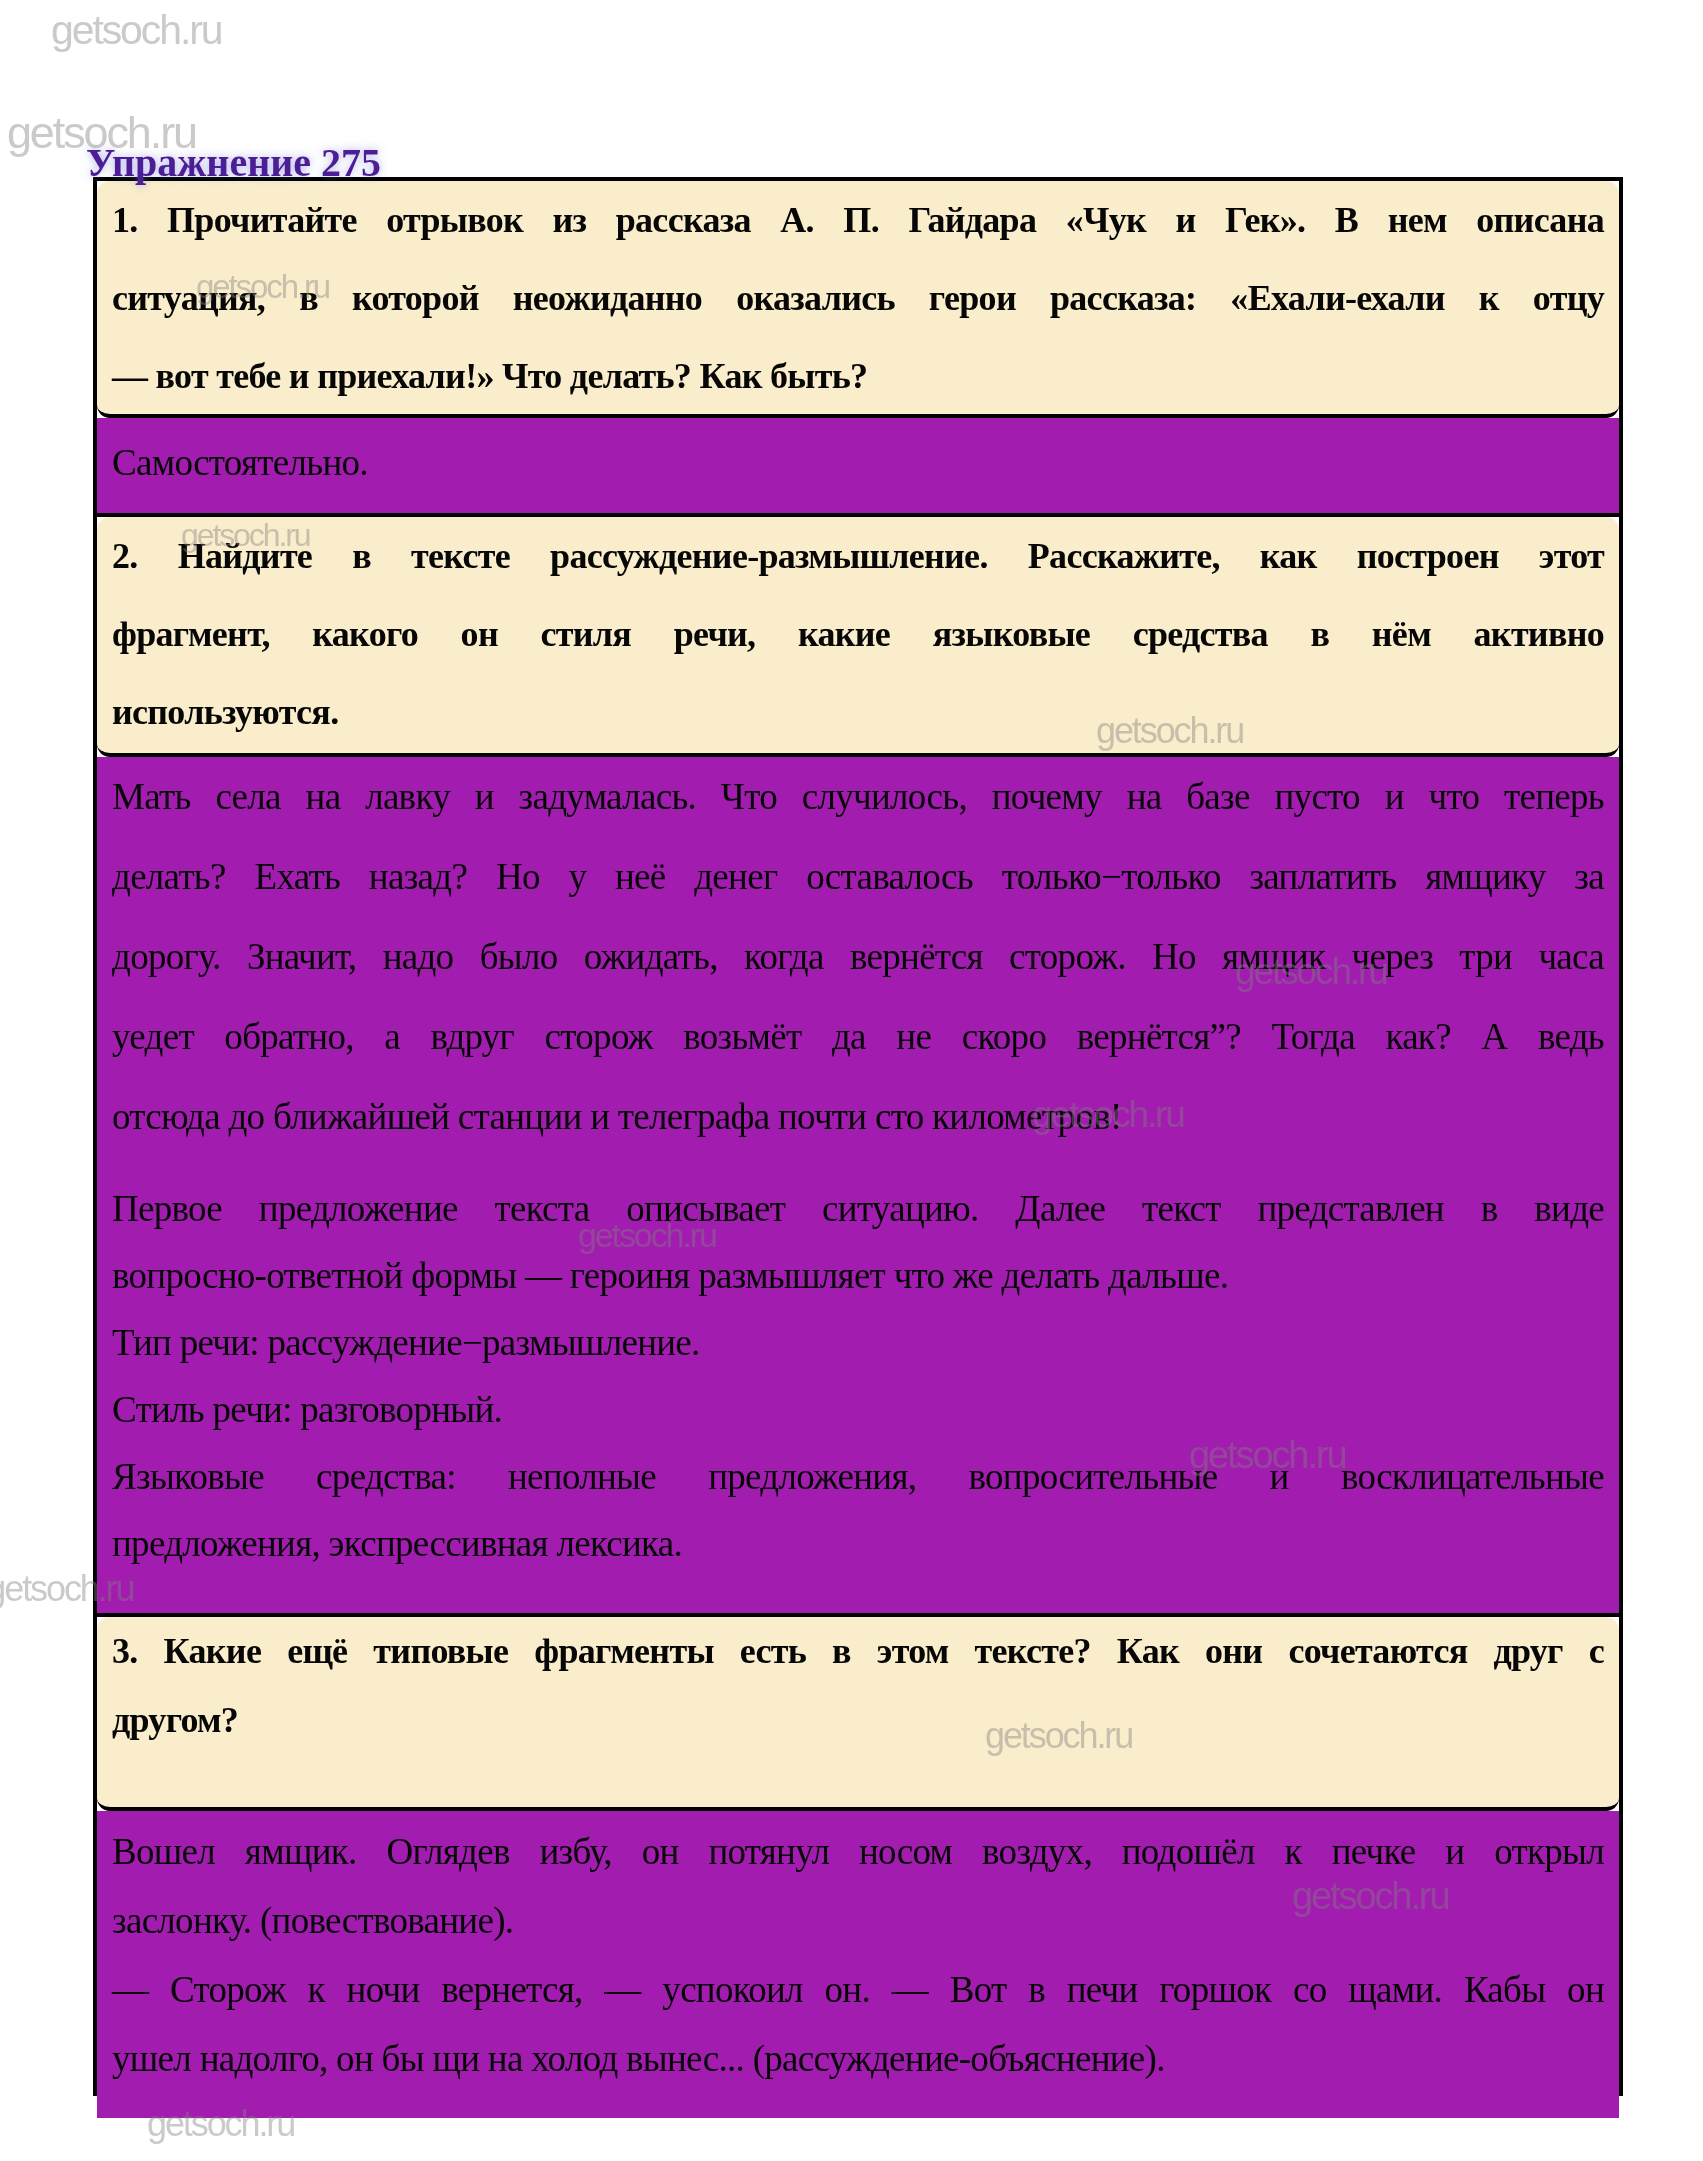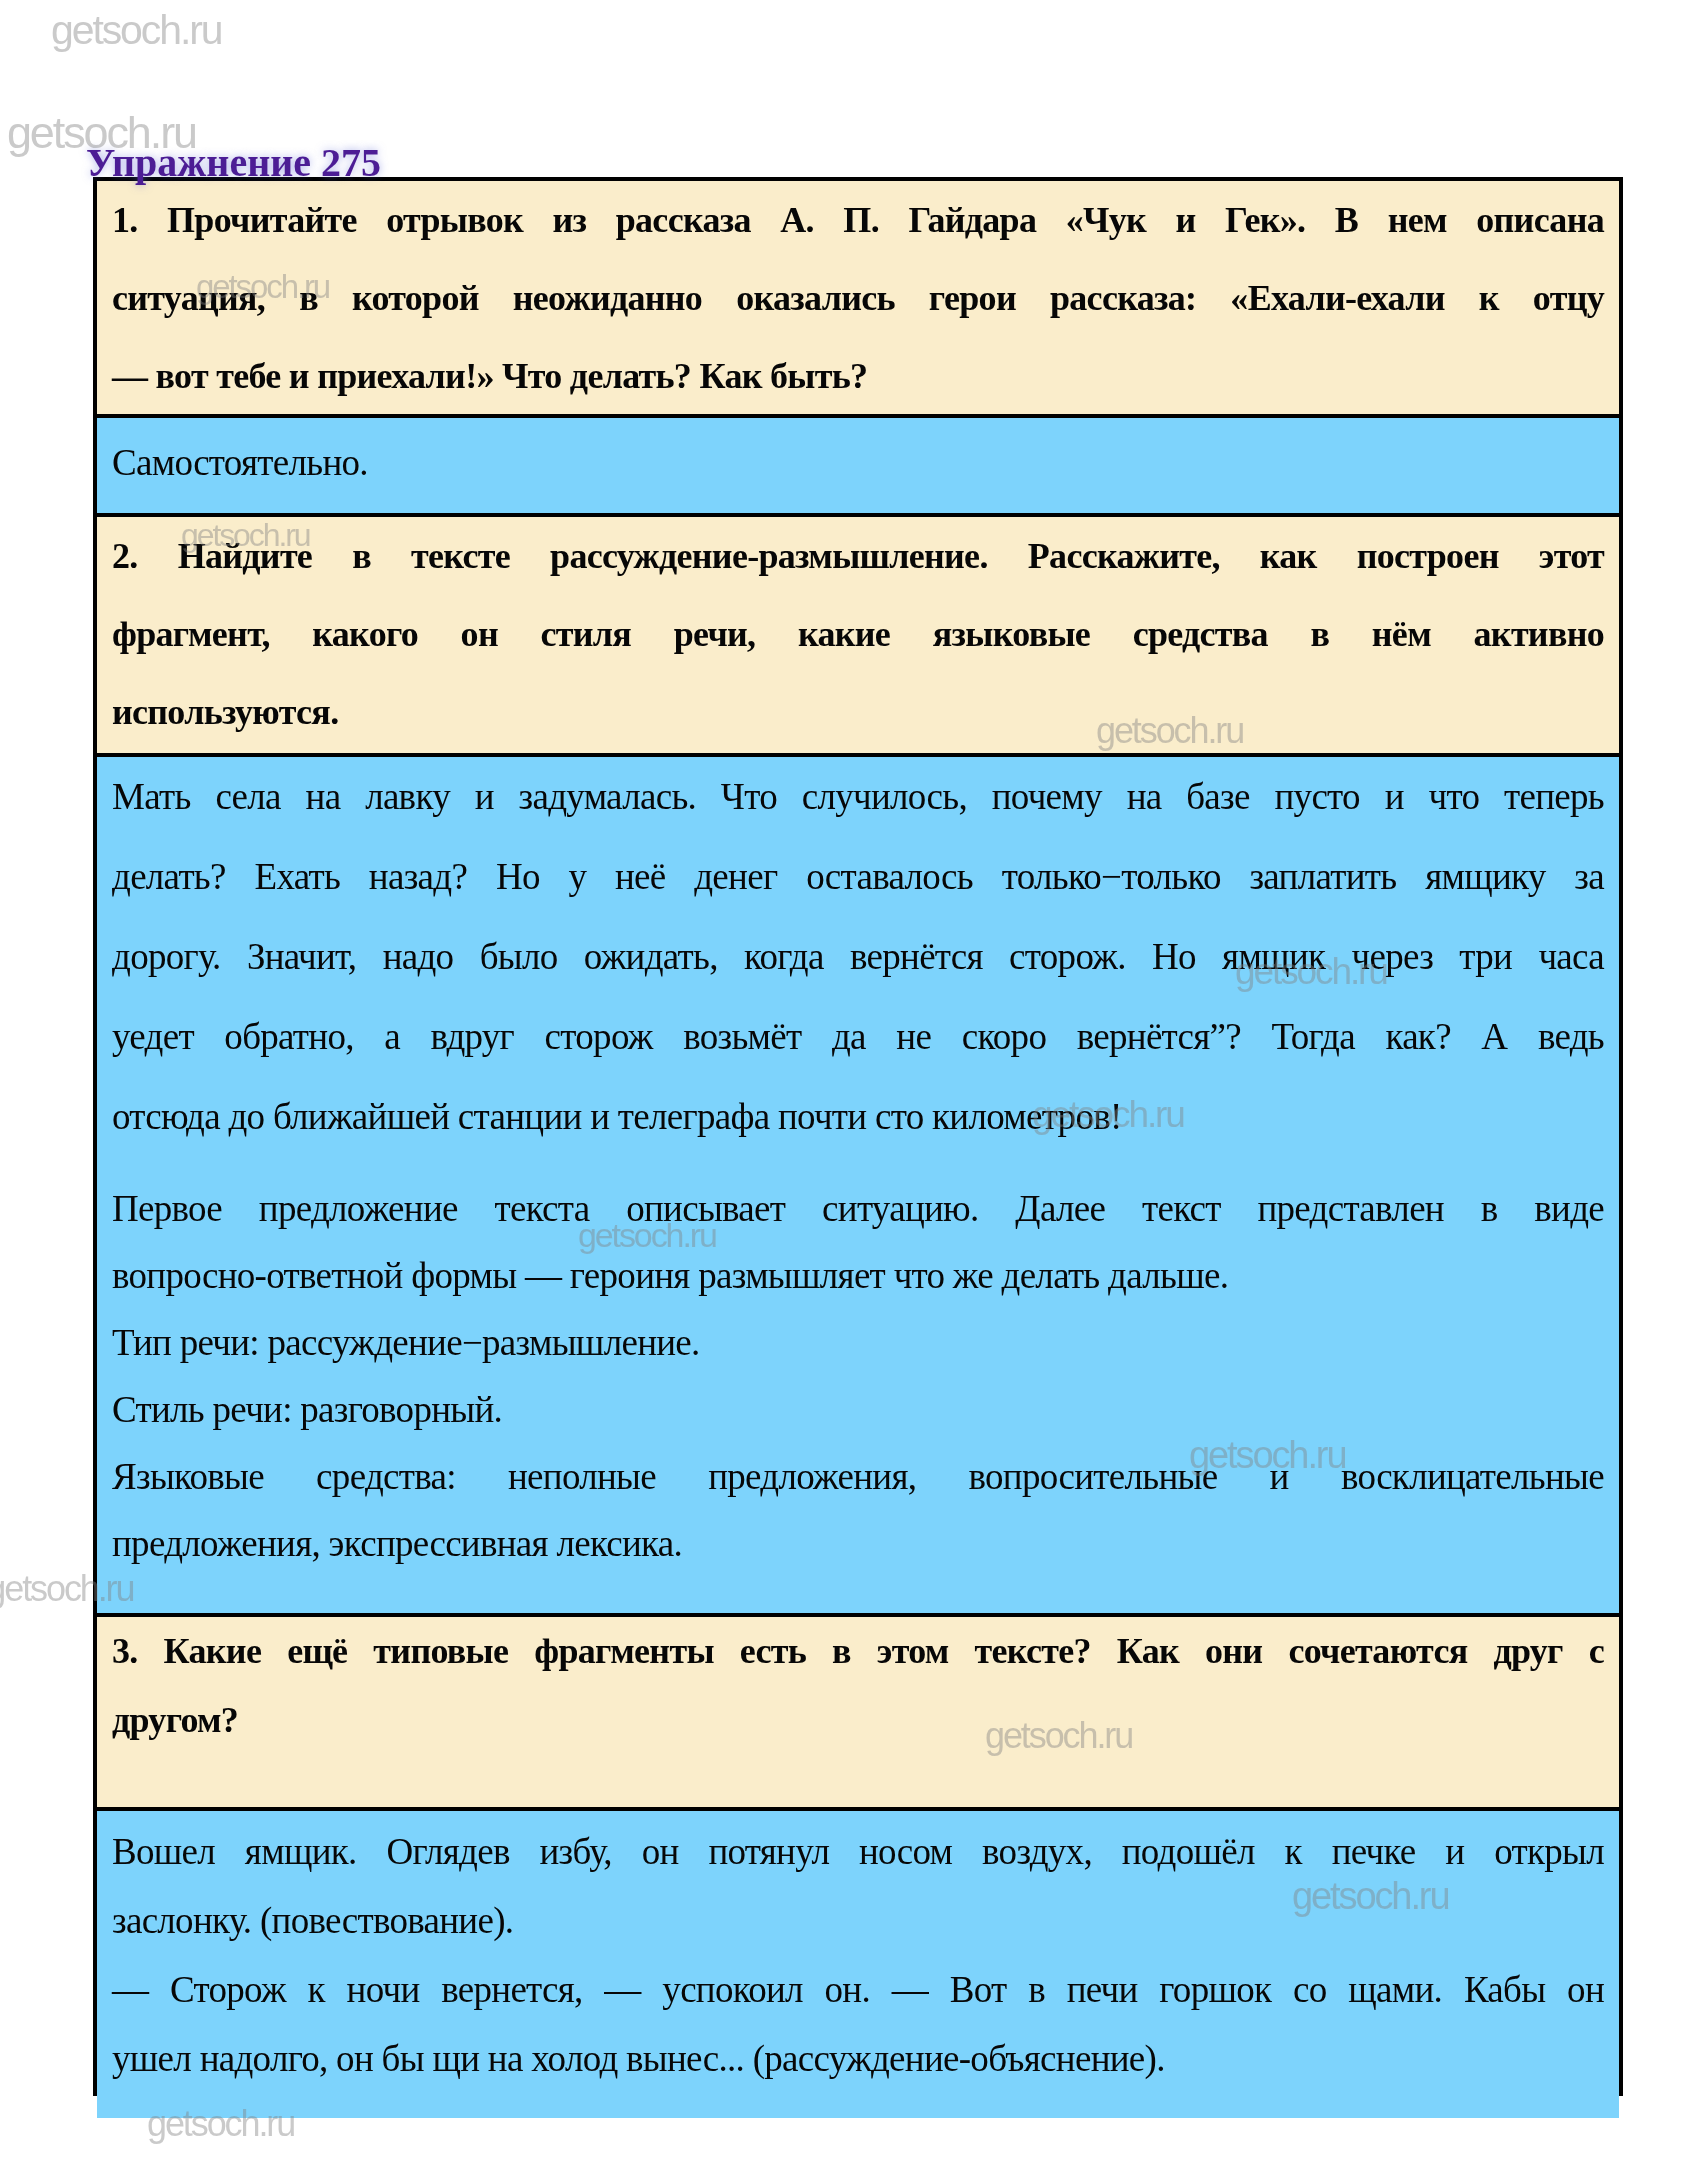--- a/index.html
+++ b/index.html
@@ -48,23 +48,24 @@
     box-sizing:border-box;
     border-bottom:4.1px solid #000;
     padding:0 15px;
     overflow:hidden;
   }
   .row:last-child{border-bottom:none;}
   .row.q{
     background:#FAEDCB;
     font-weight:bold;
     font-size:36px;
+    border-radius:13px;
   }
   .row.a{
-    background:#7dd3fc;
+    background:#a21caf;
     font-size:37px;
   }
   .para{margin:0;}
   .line{
     letter-spacing:-0.7px;
     white-space:nowrap;
   }
   .line.fill{
     white-space:normal;
     text-align:justify;

